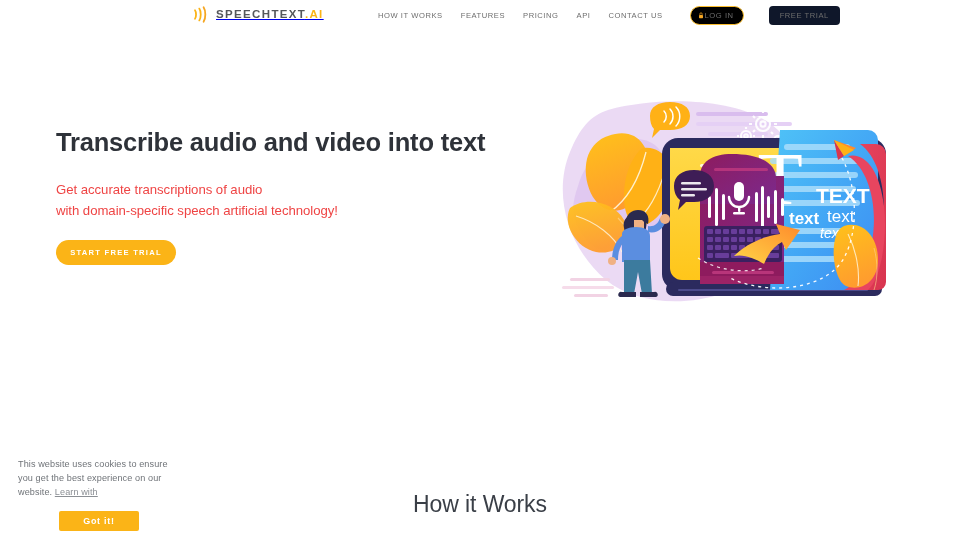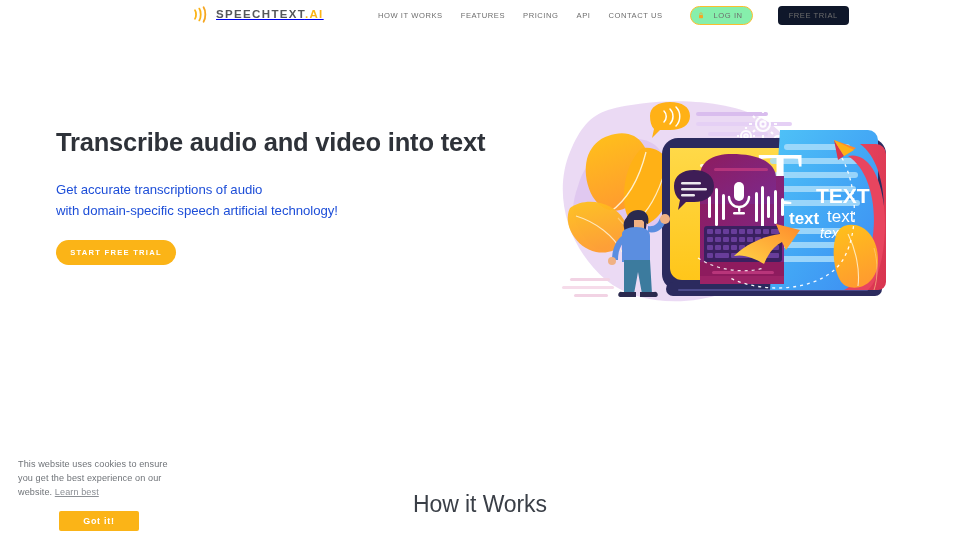--- a/index.html
+++ b/index.html
@@ -31,44 +31,44 @@
   .nav {
     position: absolute; left: 378px; top: 0; height: 30px;
     display: flex; align-items: center; gap: 18px;
   }
   .nav a {
     font-size: 7.6px; letter-spacing: 0.55px; color: #6d6d6d;
     text-decoration: none; text-transform: uppercase; white-space: nowrap;
     font-weight: 400;
   }
   .btn-login {
-    display: flex; align-items: center; gap: 10px;
+    display: flex; align-items: center; gap: 1px;
     border: 1.2px solid #fbbe2e; border-radius: 11px;
-    color: #f5a623; background: #86efac;
+    color: #f5a623; background: #000000;
     font-size: 7.4px; font-weight: 700; letter-spacing: 0.6px;
     padding: 4px 9px 4px 7px; margin-left: 9px; white-space: nowrap;
     text-transform: uppercase; text-decoration: none;
   }
   .lock-ico { width: 6px; height: 7px; display: block; }
   .btn-freetrial {
     background: #0f172a; color: #ffffff; border-radius: 4px;
     font-size: 7.4px; font-weight: 700; letter-spacing: 0.6px;
     padding: 5px 11px; margin-left: 7px; white-space: nowrap;
     text-transform: uppercase; text-decoration: none; border: none;
   }
 
   
   .hero-title {
     position: absolute; left: 56px; top: 128px;
     font-size: 25.5px; font-weight: 700; color: #2e3239;
     letter-spacing: -0.2px; line-height: 1.15; white-space: nowrap;
   }
   .hero-sub {
     position: absolute; left: 56px; top: 179px;
-    font-size: 13.2px; color: #1d4ed8; line-height: 1.62;
+    font-size: 13.2px; color: #ef4444; line-height: 1.62;
     letter-spacing: -0.05px;
   }
   .hero-cta {
     position: absolute; left: 56px; top: 240px;
     width: 120px; height: 25px; border-radius: 13px;
     background: #fbb417; color: #fff; border: none;
     font-size: 7.6px; font-weight: 700; letter-spacing: 1.25px;
     display: flex; align-items: center; justify-content: center;
     text-transform: uppercase; cursor: pointer; font-family: inherit;
   }
@@ -354,18 +354,18 @@
       <rect x="14" y="186" width="52" height="3" rx="1.5" fill="#f6dcea"></rect>
       <rect x="26" y="194" width="34" height="3" rx="1.5" fill="#f2d3e4"></rect>
     </g>
   </svg>
 
   <h2 class="section-title">How it Works</h2>
 
   <div class="cookie">
     <div class="cookie-text">
       <span>This website uses cookies to ensure you get the best experience on our website.</span>
-      <a href="#" class="cookie-link">Learn best</a>
+      <a href="#" class="cookie-link">Learn with</a>
     </div>
     <button class="cookie-btn">Got it!</button>
   </div>
 
 </div>
 
 </body></html>

